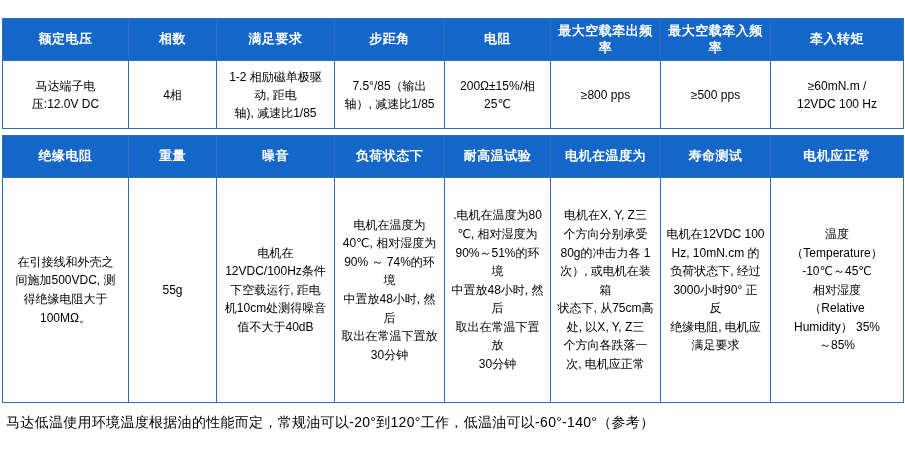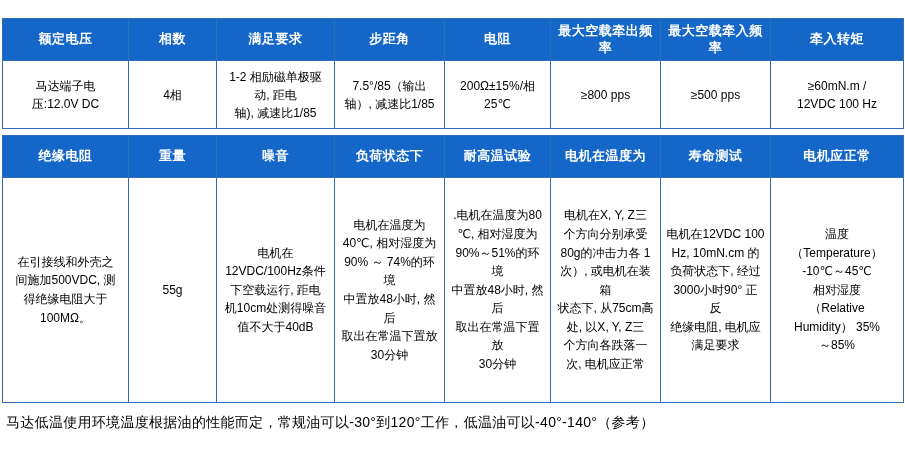--- a/index.html
+++ b/index.html
@@ -248,15 +248,15 @@
 -10℃～45℃
 相对湿度
 （Relative
 Humidity） 35%
 ～85%</span>
           </td>
       </tr>
     </tbody>
   </table>
 
-  <div class="footnote">马达低温使用环境温度根据油的性能而定，常规油可以-30°到120°工作，低温油可以-40°-140°（参考）</div>
+  <div class="footnote">马达低温使用环境温度根据油的性能而定，常规油可以-20°到120°工作，低温油可以-60°-140°（参考）</div>
 
 </div>
 
 </body></html>

